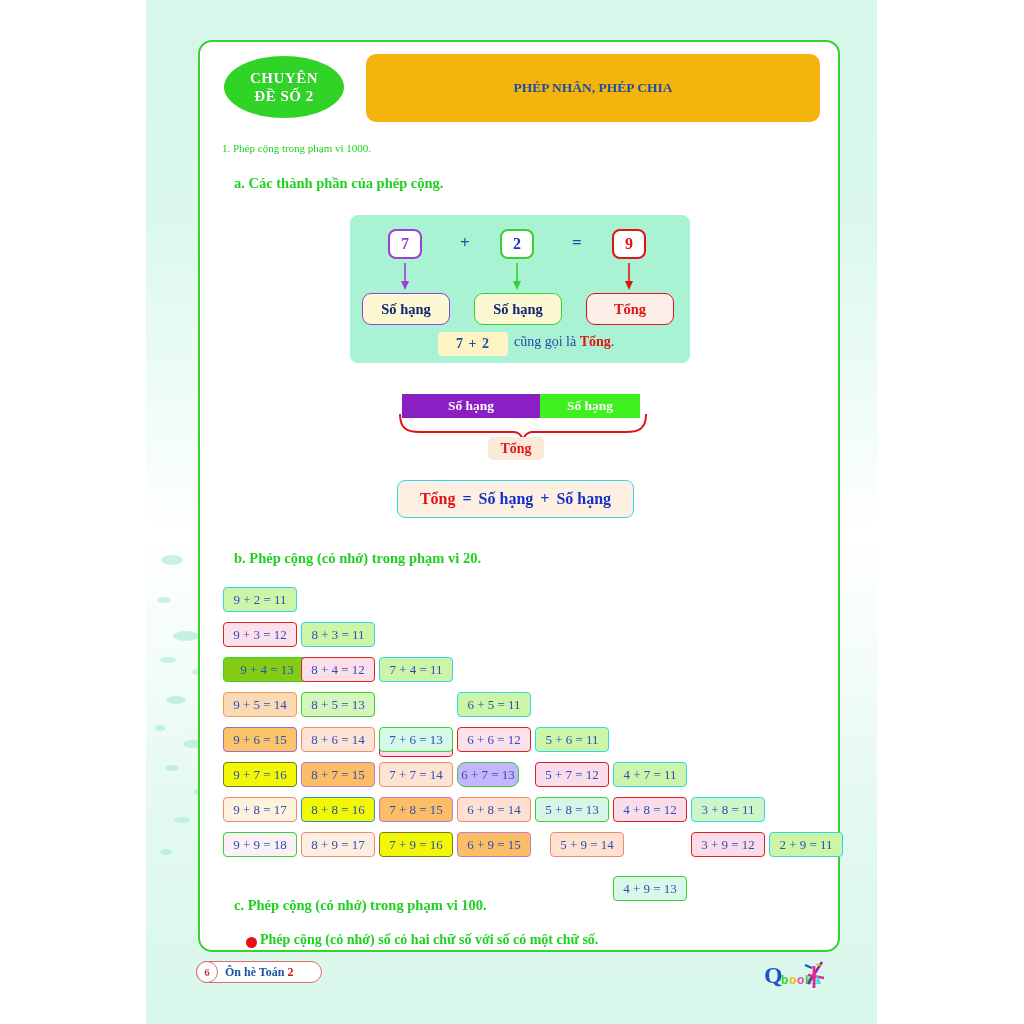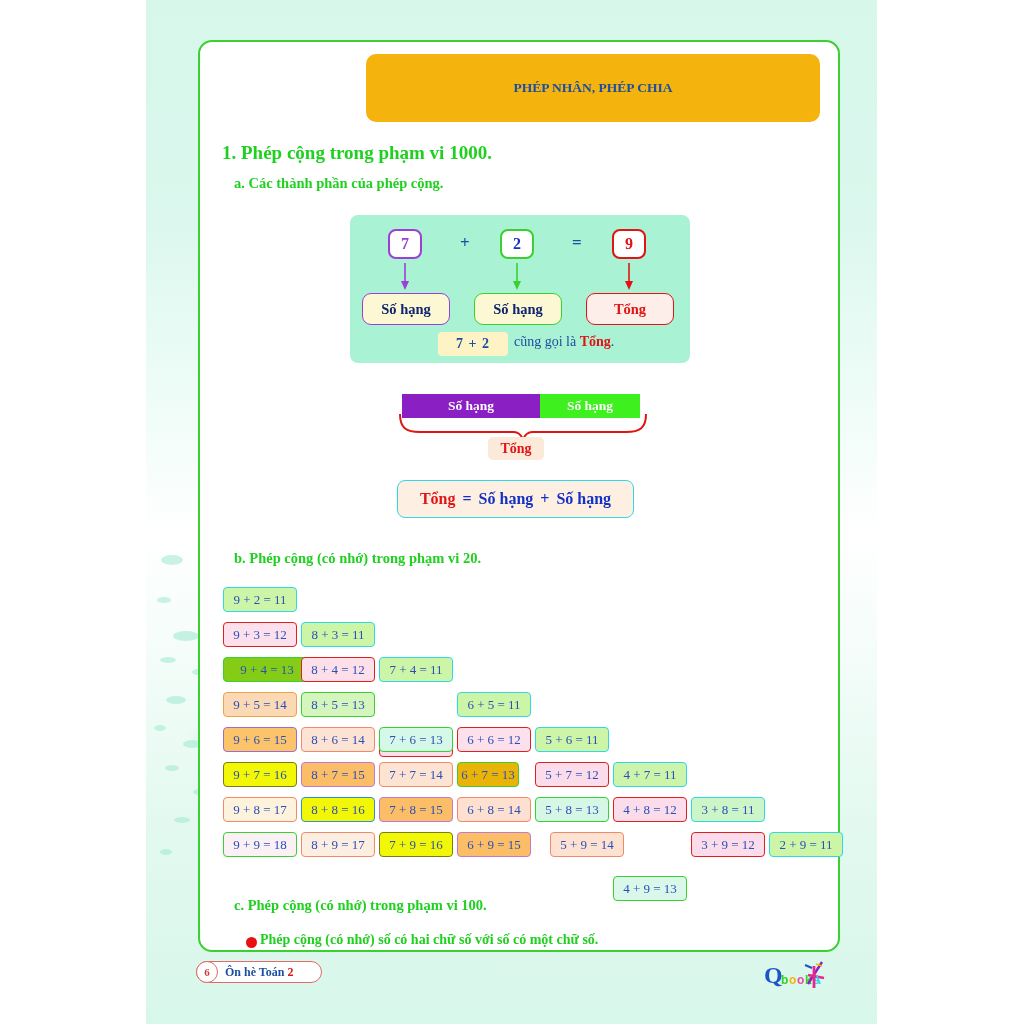--- a/index.html
+++ b/index.html
@@ -39,21 +39,21 @@
     text-shadow:0 0 1px rgba(0,0,0,.25);
   }
   .titlebox{
     position:absolute;left:142px;top:0;width:454px;height:68px;
     background:#f5b30d;border-radius:10px;
     display:flex;flex-direction:column;align-items:center;justify-content:center;
     color:#1d4fa0;font-weight:bold;font-size:13.5px;line-height:28px;text-align:center;
   }
 
   
-  .h-num{position:absolute;color:#20d020;font-weight:bold;font-size:19px;white-space:nowrap;}
+  .h-num{position:absolute;color:#20d020;font-weight:normal;font-size:11px;white-space:nowrap;}
   .h-sub{position:absolute;color:#20d020;font-weight:bold;font-size:14.5px;white-space:nowrap;}
 
   
   .panelA{
     position:absolute;left:150px;top:173px;width:340px;height:148px;
     background:#aaf2d4;border-radius:8px;
   }
   .numbox{
     position:absolute;width:34px;height:30px;border-radius:8px;background:#ffffff;
     display:flex;align-items:center;justify-content:center;font-weight:bold;font-size:16px;
@@ -139,20 +139,24 @@
       <ellipse cx="26" cy="768" rx="7" ry="3"></ellipse>
         <ellipse cx="58" cy="792" rx="11" ry="4"></ellipse>
       <ellipse cx="36" cy="820" rx="8" ry="3"></ellipse>
         <ellipse cx="20" cy="852" rx="6" ry="3"></ellipse>
     </g>
   </svg>
 
   <div class="card">
 
     <div class="hdr">
+      <div class="badge">
+        <span>CHUYÊN</span>
+        <span>ĐỀ SỐ 2</span>
+      </div>
       <div class="titlebox">
         <span>PHÉP NHÂN, PHÉP CHIA</span>
       </div>
     </div>
 
     <div class="h-num" style="left:22px;top:100px;">1.  Phép cộng trong phạm vi 1000.</div>
     <div class="h-sub" style="left:34px;top:133px;">a.  Các thành phần của phép cộng.</div>
 
     <div class="panelA">
       <div class="numbox" style="left:38px;top:14px;border:2px solid #9b3fd6;color:#9b3fd6;">7</div>
@@ -220,21 +224,21 @@
           <div class="cell" style="left: 0px; width: 74px; background: rgb(251, 196, 106); border-color: rgb(160, 107, 208);">9 + 6 = 15</div>
           <div class="cell" style="left: 78px; width: 74px; background: rgb(252, 227, 212); border-color: rgb(240, 138, 106);">8 + 6 = 14</div>
           <div class="cell" style="left: 156px; width: 74px; background: rgb(214, 248, 232); border-color: rgb(58, 209, 48);">7 + 6 = 13</div>
           <div class="cell" style="left: 234px; width: 74px; background: rgb(252, 224, 236); border-color: rgb(224, 31, 31);">6 + 6 = 12</div>
           <div class="cell" style="left: 312px; width: 74px; background: rgb(205, 245, 168); border-color: rgb(47, 216, 232);">5 + 6 = 11</div>
         </div>
         <div class="trow" style="left: 0px; top: 175px;">
           <div class="cell" style="left: 0px; width: 74px; background: rgb(242, 247, 5); border-color: rgb(122, 122, 32);">9 + 7 = 16</div>
           <div class="cell" style="left: 78px; width: 74px; background: rgb(251, 190, 102); border-color: rgb(192, 122, 208);">8 + 7 = 15</div>
           <div class="cell" style="left: 156px; width: 74px; background: rgb(253, 227, 210); border-color: rgb(240, 138, 106);">7 + 7 = 14</div>
-          <div class="cell" style="left: 234px; width: 62px; background: #eab308; border-color: rgb(58, 209, 48);">6 + 7 = 13</div>
+          <div class="cell" style="left: 234px; width: 62px; background: #c4b5fd; border-color: rgb(58, 209, 48); border-radius: 8px;">6 + 7 = 13</div>
           <div class="cell" style="left: 312px; width: 74px; background: rgb(251, 220, 234); border-color: rgb(224, 31, 31);">5 + 7 = 12</div>
           <div class="cell" style="left: 390px; width: 74px; background: rgb(204, 245, 171); border-color: rgb(47, 216, 232);">4 + 7 = 11</div>
         </div>
         <div class="trow" style="left: 0px; top: 210px;">
           <div class="cell" style="left: 0px; width: 74px; background: rgb(253, 242, 220); border-color: rgb(240, 138, 106);">9 + 8 = 17</div>
           <div class="cell" style="left: 78px; width: 74px; background: rgb(242, 247, 5); border-color: rgb(46, 143, 216);">8 + 8 = 16</div>
           <div class="cell" style="left: 156px; width: 74px; background: rgb(251, 190, 102); border-color: rgb(192, 122, 208);">7 + 8 = 15</div>
           <div class="cell" style="left: 234px; width: 74px; background: rgb(253, 224, 208); border-color: rgb(240, 138, 106);">6 + 8 = 14</div>
           <div class="cell" style="left: 312px; width: 74px; background: rgb(215, 247, 230); border-color: rgb(58, 209, 48);">5 + 8 = 13</div>
           <div class="cell" style="left: 390px; width: 74px; background: rgb(251, 220, 234); border-color: rgb(224, 31, 31);">4 + 8 = 12</div>

